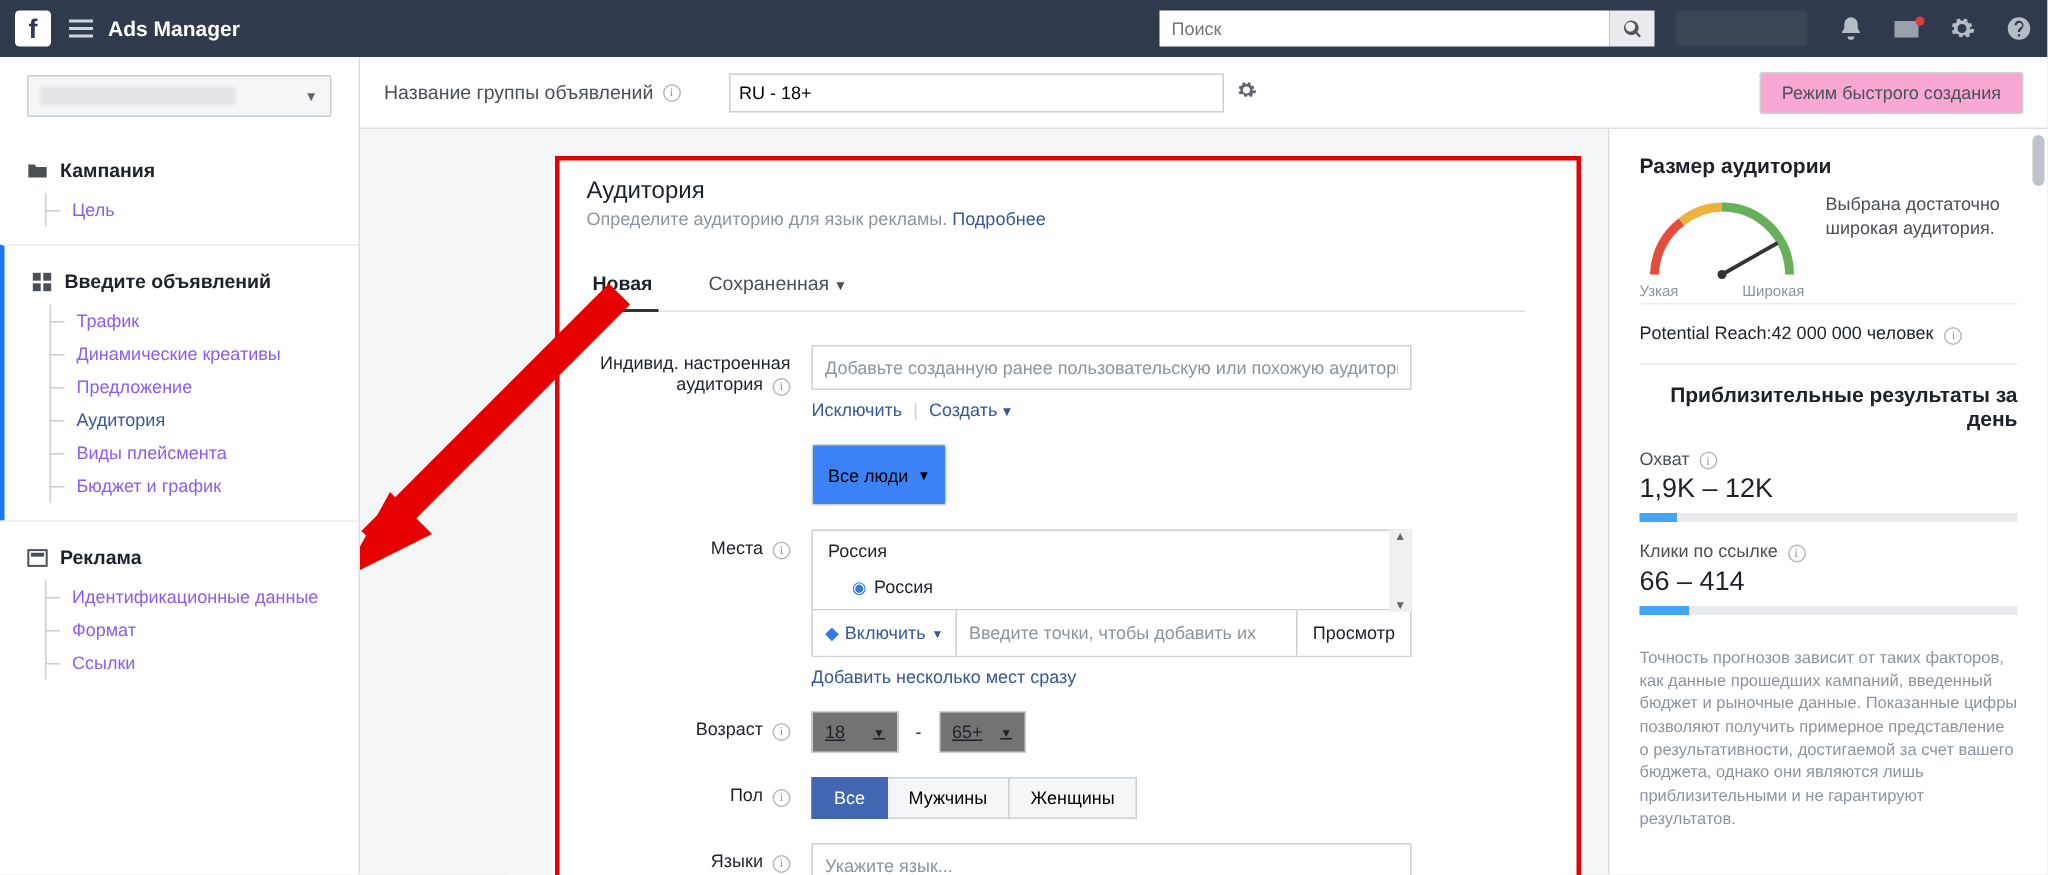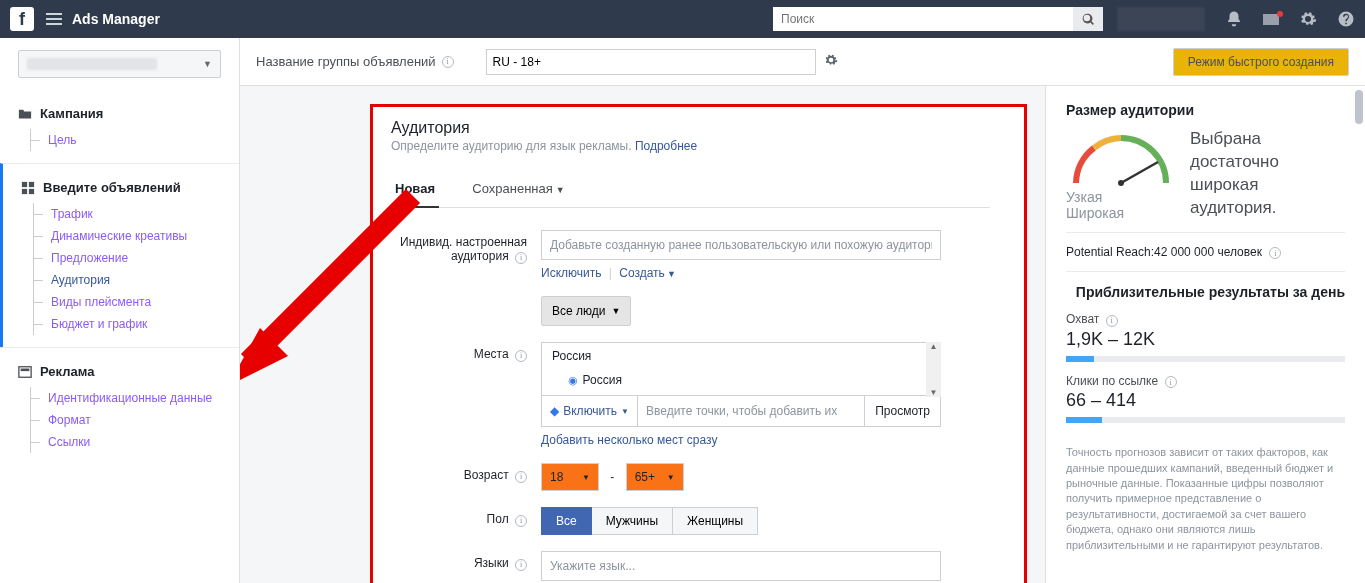--- a/index.html
+++ b/index.html
@@ -40,21 +40,21 @@
 .nav-section.adset-section { border-left: 3px solid #1877f2; }
 
 
 .main { flex: 1; display: flex; flex-direction: column; overflow: hidden; }
 .subheader { background: #fff; border-bottom: 1px solid #dddfe2; height: 48px; display: flex; align-items: center; padding: 0 16px; }
 .subheader .lbl { color: #4b4f56; font-size: 13px; margin-right: 6px; }
 .subheader .info { margin-right: 18px; }
 .name-input { width: 330px; height: 26px; border: 1px solid #ccd0d5; padding: 0 6px; font-size: 12px; }
 .gear-after { margin-left: 8px; cursor: pointer; }
 .subheader-spacer { flex: 1; }
-.quick-btn { border: 1px solid #ccd0d5; background: #eab308; height: 28px; padding: 0 14px; cursor: pointer; font-size: 12px; color: #4b4f56; border-radius: 2px; }
+.quick-btn { border: 1px solid #ccd0d5; background: #f9a8d4; height: 28px; padding: 0 14px; cursor: pointer; font-size: 12px; color: #4b4f56; border-radius: 2px; }
 
 .content-row { display: flex; flex: 1; overflow: hidden; background: #f5f6f7; }
 .form-col { flex: 1; padding: 18px 18px 18px 130px; overflow-y: auto; position: relative; }
 .form-col .red-arrow { position: absolute; left: -22px; top: 100px; }
 
 .section-card { background: #fff; border: 3px solid #e60000; border-bottom: none; padding: 12px 34px 34px 18px; min-height: 460px; }
 .sec-title { font-size: 16px; color: #1d2129; margin-bottom: 2px; }
 .sec-desc { font-size: 12px; color: #8d949e; margin-bottom: 20px; }
 .sec-desc a { color: #365899; text-decoration: none; cursor: pointer; }
 
@@ -68,55 +68,55 @@
 .form-label .info { margin-left: 3px; }
 .form-field { flex: 1; max-width: 400px; }
 
 .text-input { width: 100%; height: 30px; border: 1px solid #ccd0d5; padding: 0 8px; font-size: 12px; color: #333; }
 .text-input::placeholder { color: #8d949e; }
 .link-row { margin-top: 6px; font-size: 12px; }
 .link-row a { color: #365899; text-decoration: none; cursor: pointer; }
 .link-row .sep { color: #ccd0d5; margin: 0 4px; }
 .link-row .caret { font-size: 9px; margin-left: 2px; }
 
-.sel-btn { height: 30px; border: 1px solid #ccd0d5; background: #e5e5e5; padding: 0 10px; font-size: 12px; display: inline-flex; align-items: center; cursor: pointer; border-radius: 2px; }
+.sel-btn { height: 41px; border: 1px solid #ccd0d5; background: #3b82f6; padding: 0 10px; font-size: 12px; display: inline-flex; align-items: center; cursor: pointer; border-radius: 2px; }
 .sel-btn .caret { margin-left: 6px; font-size: 9px; }
 
 .loc-box { border: 1px solid #ccd0d5; background: #fff; font-size: 12px; }
 .loc-head { padding: 6px 10px; color: #1d2129; }
 .loc-item { padding: 4px 10px 8px 26px; display: flex; align-items: center; gap: 5px; color: #1d2129; }
 .loc-pin { color: #3578e5; font-size: 11px; }
 .loc-input-row { display: flex; border-top: 1px solid #ccd0d5; }
 .loc-incl { border: none; border-right: 1px solid #ccd0d5; background: #fff; padding: 0 8px; height: 30px; display: inline-flex; align-items: center; gap: 4px; cursor: pointer; color: #365899; font-size: 12px; }
 .loc-text { flex: 1; border: none; height: 30px; padding: 0 8px; font-size: 12px; }
 .loc-text::placeholder { color: #8d949e; }
 .loc-view { border: none; border-left: 1px solid #ccd0d5; background: #fff; padding: 0 10px; height: 30px; cursor: pointer; font-size: 12px; color: #1d2129; }
 .loc-scroll { position: absolute; right: 0; top: 0; bottom: 30px; width: 15px; background: #f0f0f0; display: flex; flex-direction: column; justify-content: space-between; align-items: center; font-size: 8px; color: #666; }
 .loc-wrap { position: relative; }
 .loc-wrap .loc-box { margin-right: 0; }
 .add-multi { display: block; margin-top: 6px; color: #365899; text-decoration: none; font-size: 12px; cursor: pointer; }
 
-.age-sel { height: 28px; min-width: 58px; border: 1px solid #ccd0d5; background: #f97316; padding: 0 8px; font-size: 12px; display: inline-flex; align-items: center; justify-content: space-between; cursor: pointer; }
+.age-sel { height: 28px; min-width: 58px; border: 1px solid #ccd0d5; background: #737373; padding: 0 8px; font-size: 12px; display: inline-flex; align-items: center; justify-content: space-between; cursor: pointer; text-decoration: underline; }
 .age-dash { margin: 0 8px; color: #1d2129; }
 
 .seg-group { display: inline-flex; }
 .seg-btn { height: 28px; border: 1px solid #ccd0d5; background: #f5f6f7; padding: 0 14px; font-size: 12px; cursor: pointer; margin-left: -1px; }
 .seg-btn:first-child { margin-left: 0; }
 .seg-btn.active { background: #4267b2; color: #fff; border-color: #4267b2; position: relative; z-index: 1; }
 
 
-.right-col { width: 320px; background: #fff; border-left: 1px solid #dddfe2; padding: 16px 20px; overflow-y: auto; font-size: 12px; color: #1d2129; position: relative; }
+.right-col { width: 293px; background: #fff; border-left: 1px solid #dddfe2; padding: 16px 20px; overflow-y: auto; font-size: 12px; color: #1d2129; position: relative; }
 .right-scrolltrack { position: absolute; right: 2px; top: 0; bottom: 0; width: 8px; }
 .right-scrollthumb { position: absolute; right: 0; top: 4px; width: 8px; height: 34px; background: #bfc4cc; border-radius: 4px; }
 .r-head { font-weight: bold; font-size: 14px; margin-bottom: 10px; }
 .gauge-row { display: flex; gap: 14px; margin-bottom: 10px; }
 .gauge { width: 110px; height: 62px; position: relative; }
 .gauge svg { width: 110px; height: 62px; }
-.gauge-lbls { display: flex; justify-content: space-between; font-size: 14px; color: #8d949e; margin-top: -4px; flex-direction: column; }
-.gauge-text { font-size: 17px; color: #4b4f56; line-height: 1.35; }
+.gauge-lbls { display: flex; justify-content: space-between; font-size: 10px; color: #8d949e; margin-top: -4px; }
+.gauge-text { font-size: 12px; color: #4b4f56; line-height: 1.35; }
 .hr { border: none; border-top: 1px solid #e9ebee; margin: 12px 0; }
 .reach-line { font-size: 12px; color: #1d2129; }
 .reach-line .info { margin-left: 4px; }
 
 .est-head { font-weight: bold; font-size: 14px; margin-bottom: 2px; text-align: right; }
 .metric-lbl { color: #4b4f56; margin-top: 12px; }
 .metric-lbl .info { margin-left: 3px; }
 .metric-val { font-size: 18px; color: #1d2129; margin-top: 2px; }
 .bar-track { width: 100%; height: 6px; background: #e9ebee; margin-top: 6px; position: relative; }
 .bar-fill { position: absolute; left: 0; top: 0; bottom: 0; background: #42a5f5; }

